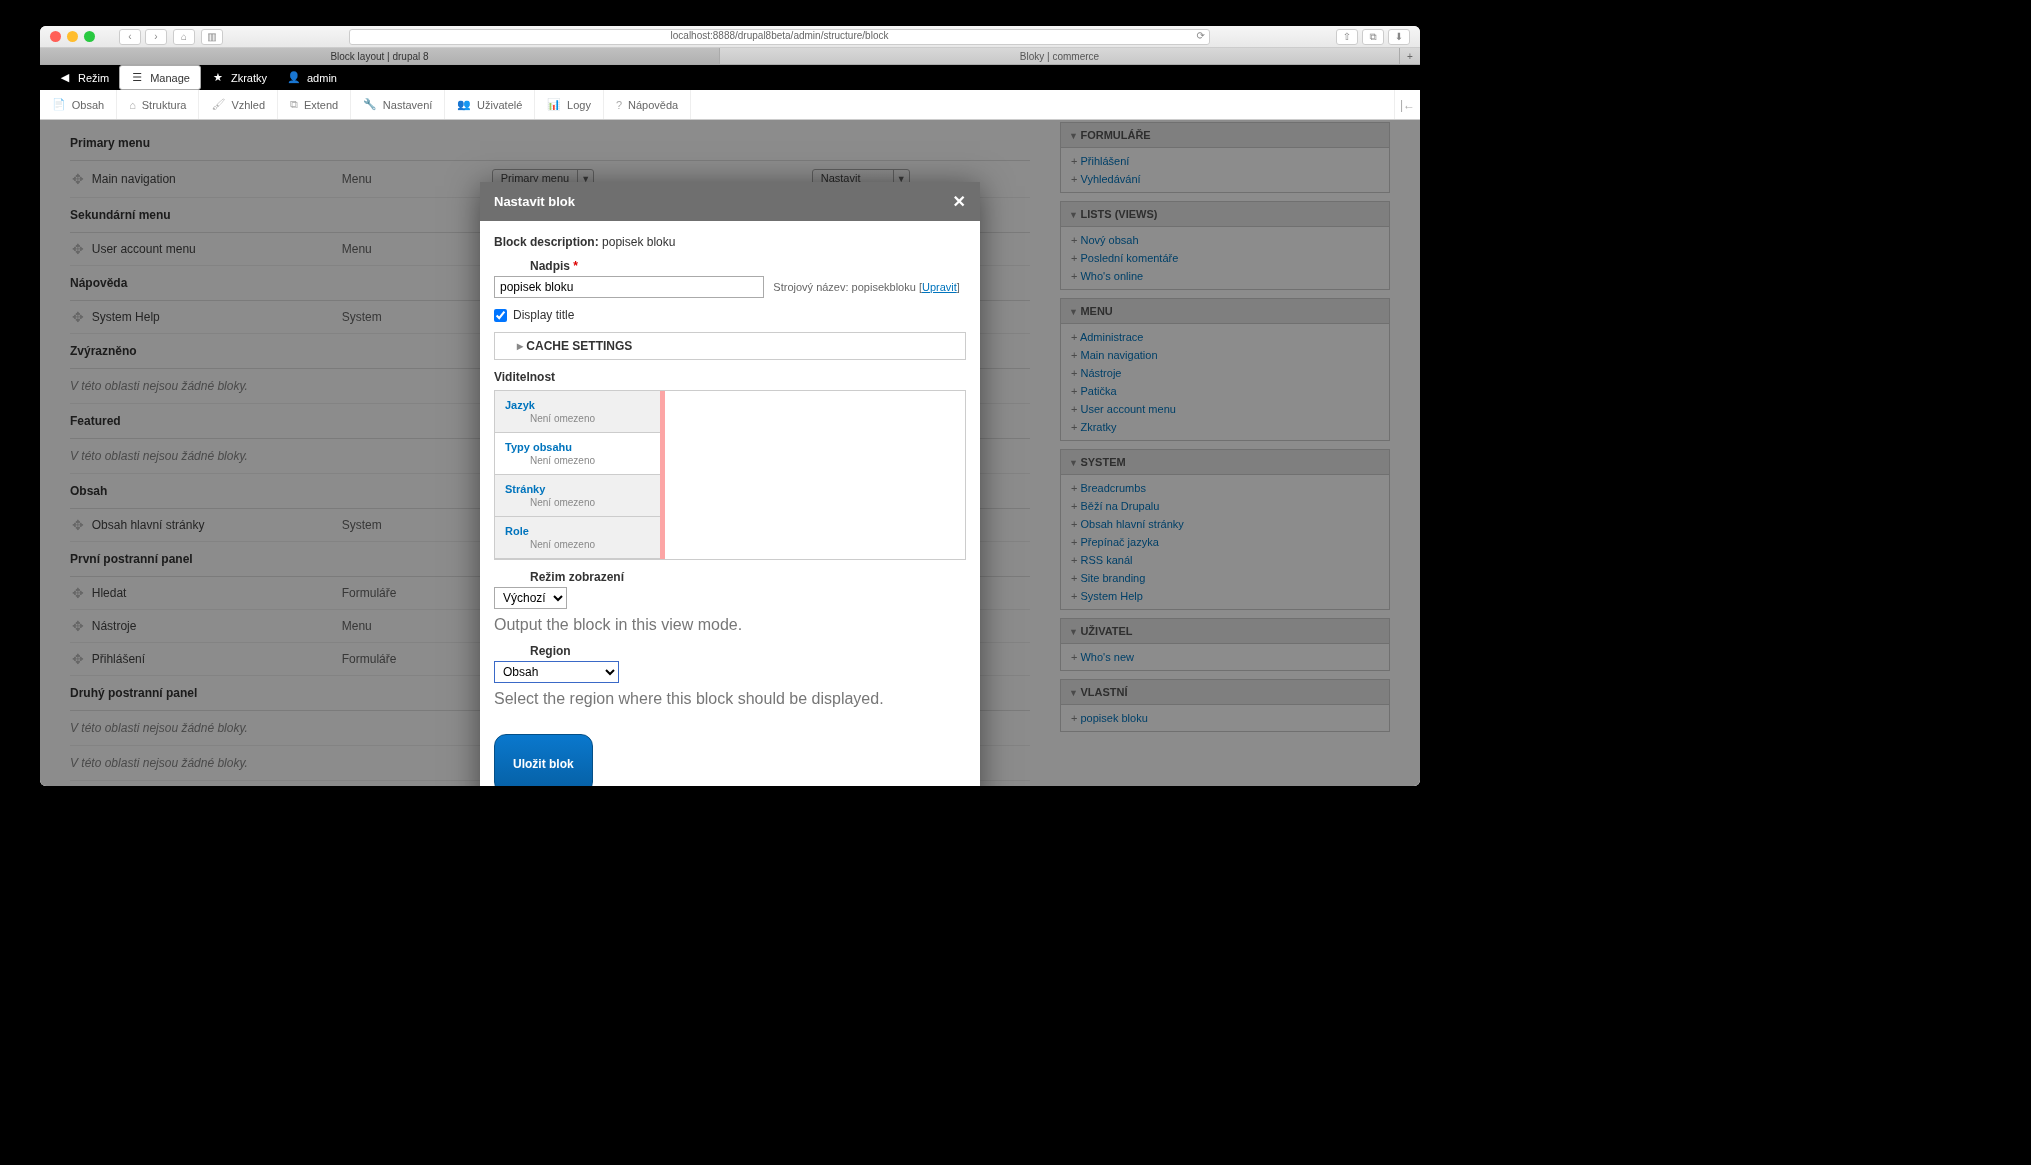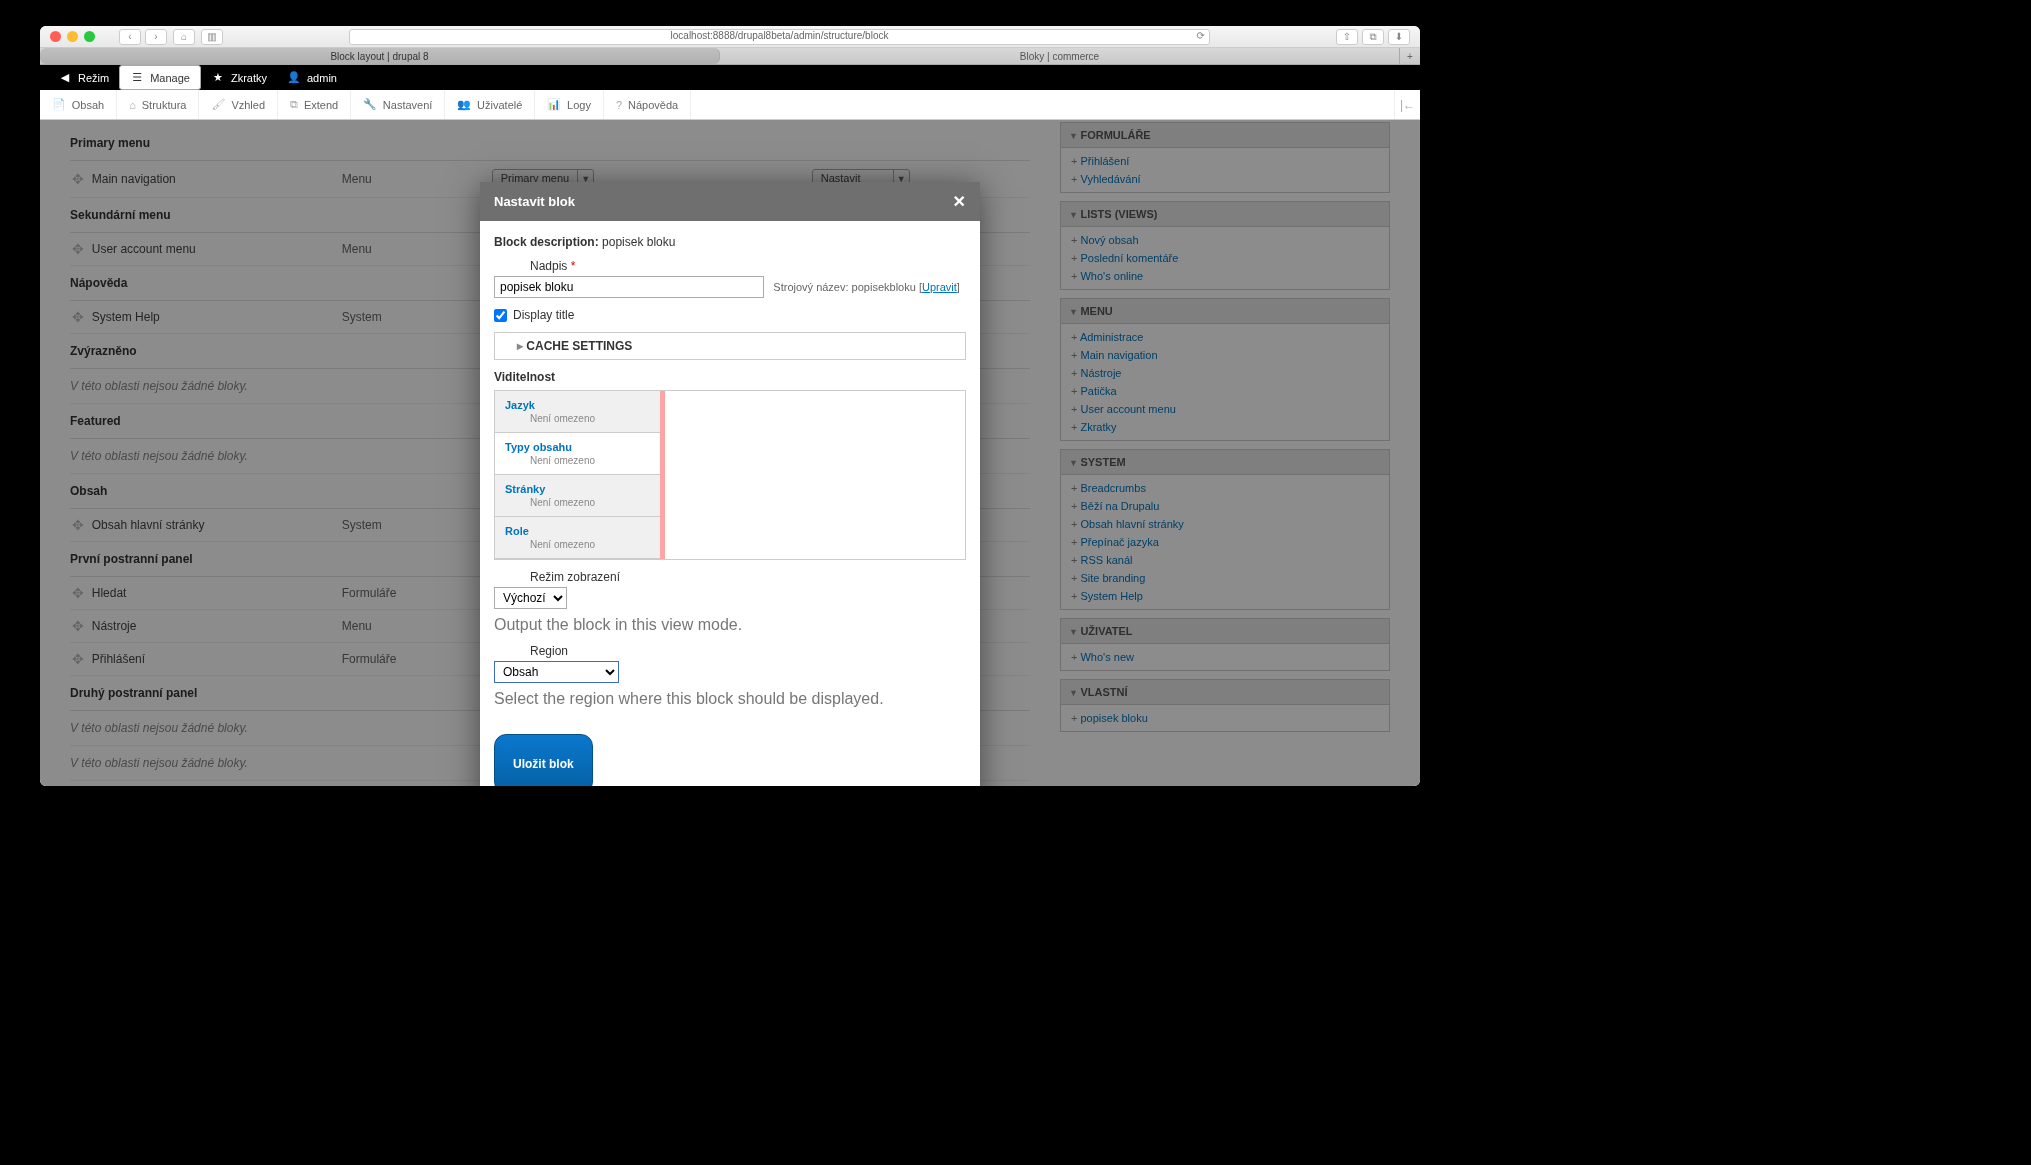--- a/index.html
+++ b/index.html
@@ -8,21 +8,21 @@
 .titlebar { height: 22px; background: linear-gradient(#f6f6f6,#e8e8e8); border-bottom: 1px solid #ccc; display: flex; align-items: center; padding: 0 10px; gap: 6px; }
 .tlight { width: 11px; height: 11px; border-radius: 50%; }
 .tl-red{background:#ff5f57;} .tl-yel{background:#ffbd2e;} .tl-grn{background:#28c940;}
 .titlebar .nav { margin-left: 18px; display: flex; gap: 4px; }
 .titlebar .nav span, .titlebar .icn { width: 22px; height: 16px; border: 1px solid #ccc; border-radius: 3px; display: inline-flex; align-items: center; justify-content: center; color: #888; background: #fff; font-size: 10px; }
 .titlebar .url { flex: 1; margin: 0 120px; height: 16px; border: 1px solid #ccc; border-radius: 3px; display: flex; justify-content: center; font-size: 10px; color: #666; background: #fff; position: relative; }
 .titlebar .url .reload { position: absolute; right: 4px; color: #888; }
 .titlebar .right { display: flex; gap: 4px; }
 .tabs { height: 17px; background: linear-gradient(#d8d8d8,#c8c8c8); display: flex; border-bottom: 1px solid #aaa; font-size: 10px; }
 .tabs .tab { flex: 1; text-align: center; line-height: 17px; color: #555; border-right: 1px solid #aaa; }
-.tabs .tab.active { background: linear-gradient(#c0c0c0,#b0b0b0); color: #333; border-radius: 6px; }
+.tabs .tab.active { background: linear-gradient(#c0c0c0,#b0b0b0); color: #333; }
 .tabs .plus { width: 20px; text-align: center; line-height: 17px; color: #666; }
 .topbar { height: 25px; background: #000; display: flex; align-items: center; padding: 0 8px; color: #fff; font-size: 11px; }
 .topbar .item { display: flex; align-items: center; gap: 6px; padding: 0 10px; height: 100%; cursor: pointer; }
 .topbar .item.sel { background: #fff; color: #333; }
 .topbar .ic { display: inline-block; width: 14px; text-align: center; }
 .adminmenu { height: 30px; background: #fff; border-bottom: 1px solid #ccc; display: flex; align-items: stretch; }
 .adminmenu .mitem { display: flex; align-items: center; gap: 6px; padding: 0 12px; font-size: 11px; color: #666; border-right: 1px solid #eee; cursor: pointer; }
 .adminmenu .mitem .mic { color: #aaa; }
 .adminmenu .spacer { flex: 1; }
 .adminmenu .collapse { width: 26px; display: flex; align-items: center; justify-content: center; border-left: 1px solid #eee; color: #aaa; }
@@ -47,21 +47,21 @@
 .sidelist { border: 1px solid #ccc; border-top: none; padding: 4px 0; margin-bottom: 8px; }
 .sidelist .sitem { padding: 3px 10px; font-size: 11px; color: #0074bd; }
 .sidelist .sitem::before { content: "+ "; color: #888; }
 .modal { position: absolute; left: 440px; top: 62px; width: 500px; background: #fff; box-shadow: 0 4px 30px rgba(0,0,0,0.5); z-index: 100; }
 .modal-hdr { background: #6f6f6f; color: #fff; padding: 10px 14px; display: flex; justify-content: space-between; align-items: center; font-weight: bold; font-size: 13px; }
 .modal-hdr .close { cursor: pointer; font-size: 16px; font-weight: bold; }
 .modal-body { padding: 14px; color: #333; }
 .modal-body .desc { margin-bottom: 10px; }
 .modal-body .desc b { font-weight: bold; }
 .fld { margin-bottom: 10px; }
-.fld label { font-weight: normal; display: block; margin-bottom: 3px; padding-left: 36px; }
+.fld label { font-weight: bold; display: block; margin-bottom: 3px; padding-left: 36px; }
 .fld .req { color: #d00; }
 .fld input[type=text] { width: 270px; padding: 3px 5px; border: 1px solid #aaa; font-size: 12px; }
 .machine { display: inline; font-size: 11px; color: #666; margin-left: 6px; }
 .machine a { color: #0074bd; }
 .chk { display: flex; align-items: center; gap: 6px; margin-bottom: 10px; }
 .details { border: 1px solid #ccc; padding: 6px 22px; margin-bottom: 10px; font-weight: bold; background: #fff; }
 .details::before { content: "▸ "; color: #888; }
 .vislabel { font-weight: bold; margin-bottom: 6px; display: block; }
 .vtabs-wrap { border: 1px solid #ccc; display: flex; margin-bottom: 10px; min-height: 160px; }
 .vtabs { width: 170px; border-right: 5px solid #fca5a5; }

